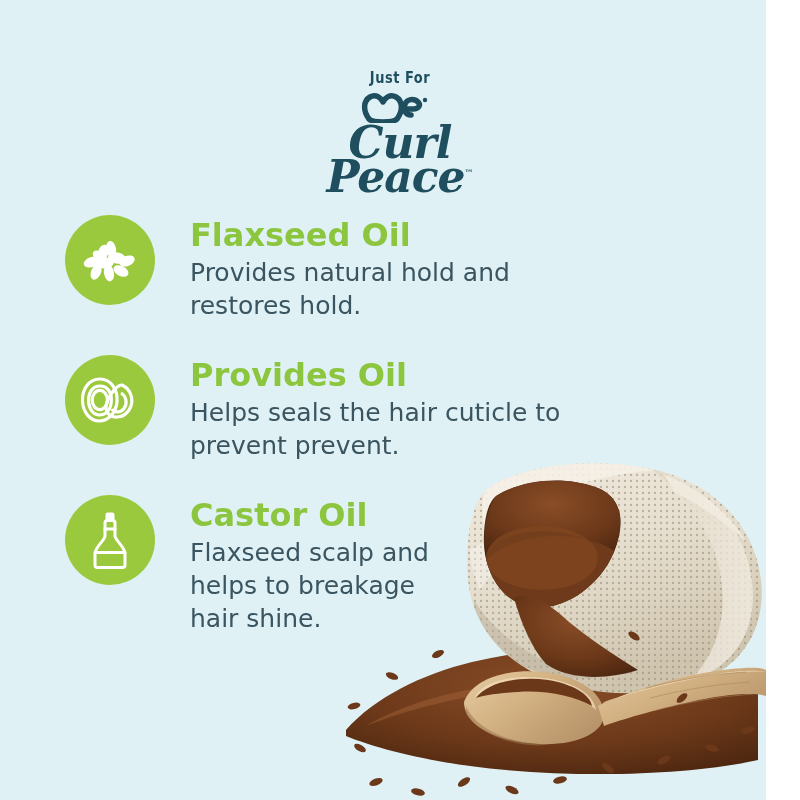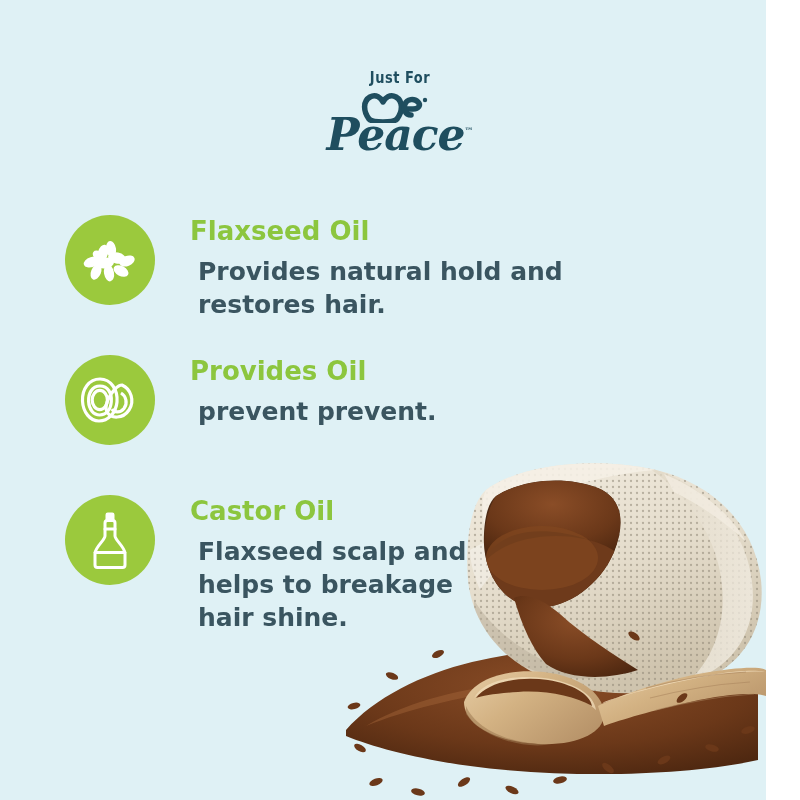--- a/index.html
+++ b/index.html
@@ -92,33 +92,33 @@
   }
   .benefit .btext {
     position: absolute;
     left: 125px;
     top: 2px;
     width: 470px;
   }
   .btitle {
     font-family: "DejaVu Sans", sans-serif;
     font-weight: bold;
-    font-size: 26px;
+    font-size: 32px;
     color: #8cc63e;
     line-height: 1.15;
     margin: 0 0 2px 0;
     white-space: nowrap;
   }
   .bdesc {
     font-family: "DejaVu Sans", sans-serif;
     font-size: 25px;
-    font-weight: 700;
+    font-weight: 400;
     color: #3a5560;
     line-height: 1.32;
-    margin: 8px;
+    margin: 0;
   }
   .bdesc .ln { display: block; white-space: nowrap; }
 
   #benefit-1 { top: 215px; }
   #benefit-2 { top: 355px; }
   #benefit-3 { top: 495px; }
 
   
   #photo {
     position: absolute;
@@ -138,20 +138,21 @@
     <span class="logo-justfor">Just For</span>
 
     <span class="logo-me-row">
       <svg class="logo-me-svg" width="78" height="34" viewBox="0 0 78 34">
         <path d="M8 30 C2 22, 2 12, 9 8 C15 4.5, 20 9, 22 13 C24 9, 29 4.5, 35 8 C42 12, 42 22, 36 30 C32 34, 12 34, 8 30 Z" fill="none" stroke="#1f4e5f" stroke-width="5.5" stroke-linecap="round" stroke-linejoin="round"></path>
         <path d="M50 26 C44 26, 42 20, 44 15 C46 10, 53 9, 57 13 C60 16, 58 20, 52 20 L44 20" fill="none" stroke="#1f4e5f" stroke-width="5.5" stroke-linecap="round" stroke-linejoin="round"></path>
         <circle cx="64" cy="11" r="2.2" fill="#1f4e5f"></circle>
       </svg>
     </span>
 
+    <span class="logo-curl">Curl</span>
     <span class="logo-peace">
       <span>Peace</span><span class="logo-tm">™</span>
     </span>
   </div>
 
   <div class="benefit" id="benefit-1">
     <div class="icon-circle">
       <svg width="90" height="90" viewBox="0 0 90 90">
         <g fill="#ffffff">
           <ellipse cx="27" cy="47" rx="8.5" ry="5" transform="rotate(-18 27 47)"></ellipse>
@@ -164,40 +165,41 @@
           <ellipse cx="44" cy="58" rx="5" ry="8.5" transform="rotate(-10 44 58)"></ellipse>
           <ellipse cx="56" cy="56" rx="8" ry="5" transform="rotate(28 56 56)"></ellipse>
           <ellipse cx="34" cy="41" rx="7" ry="4.5" transform="rotate(36 34 41)"></ellipse>
         </g>
       </svg>
     </div>
     <div class="btext">
       <p class="btitle">Flaxseed Oil</p>
       <p class="bdesc">
         <span class="ln">Provides natural hold and</span>
-        <span class="ln">restores hair.</span>
+        <span class="ln">restores hold.</span>
       </p>
     </div>
   </div>
 
   <div class="benefit" id="benefit-2">
     <div class="icon-circle">
       <svg width="90" height="90" viewBox="0 0 90 90">
         <g fill="none" stroke="#ffffff" stroke-width="3.2" stroke-linejoin="round">
           <path d="M57 30 C66 34, 70 46, 64 55 C58 64, 46 64, 42 57 C39 51, 44 40, 50 34 C52.5 31.5, 55 30, 57 30 Z"></path>
           <path d="M56 38 C61 41, 63 48, 59 53.5 C55.5 58, 49 58, 47 54"></path>
           <path d="M35 24 C46 24, 53 35, 52 47 C51 58, 43 66, 34 66 C25 66, 18 57, 17.5 46 C17 34, 24 24, 35 24 Z"></path>
           <path d="M35 31 C43 31, 47 38.5, 46.3 46.5 C45.6 55, 41 60, 34.7 60 C28.5 60, 24 54.5, 23.6 46.5 C23.2 38.5, 27 31, 35 31 Z"></path>
           <ellipse cx="34.8" cy="45" rx="7.6" ry="9.6"></ellipse>
         </g>
       </svg>
     </div>
     <div class="btext">
       <p class="btitle">Provides Oil</p>
       <p class="bdesc">
+        <span class="ln">Helps seals the hair cuticle to</span>
         <span class="ln">prevent prevent.</span>
       </p>
     </div>
   </div>
 
   <div class="benefit" id="benefit-3">
     <div class="icon-circle">
       <svg width="90" height="90" viewBox="0 0 90 90">
         <g fill="none" stroke="#ffffff" stroke-width="3" stroke-linejoin="round" stroke-linecap="round">
           <path d="M40 34 L40 28 C40 26.5, 41 25.5, 42.5 25.5 L47.5 25.5 C49 25.5, 50 26.5, 50 28 L50 34"></path>

